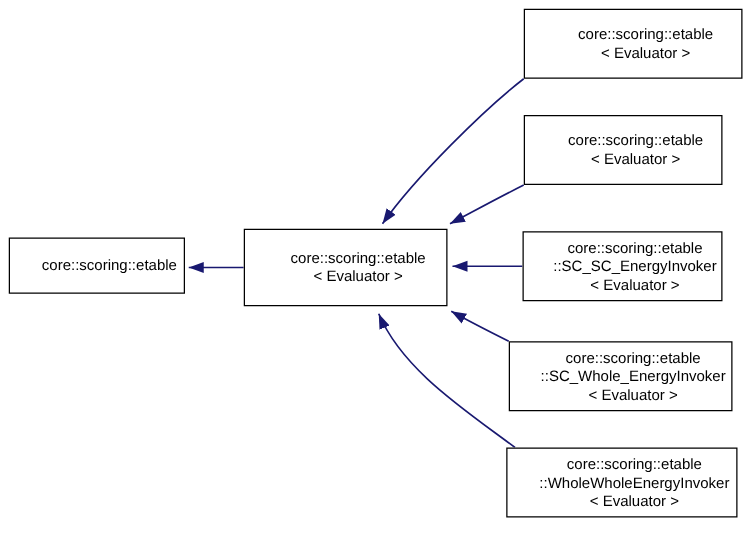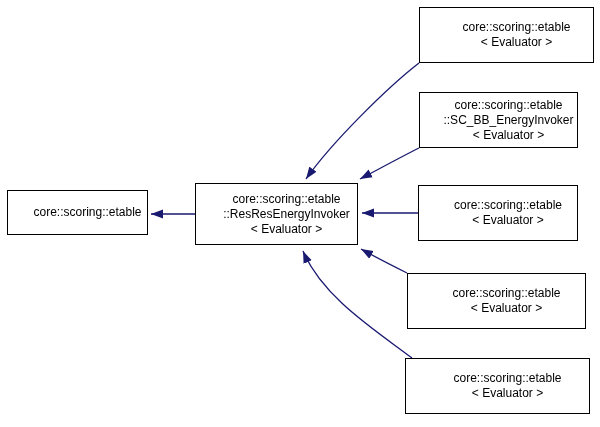--- a/index.html
+++ b/index.html
@@ -59,43 +59,44 @@
     <path class="edge" marker-end="url(#arrowhead)" d="M407,273 C393,266 377,258 361,249"></path>
     <path class="edge" marker-end="url(#arrowhead)" d="M412,358 C372,328 322,296 303,251"></path>
   </svg>
 
   <div class="node" style="left:7px; top:190px; width:141px; height:45px;">
     <span>core::scoring::etable</span>
   </div>
 
   <div class="node" style="left:195px; top:183px; width:163px; height:62px;">
     <span>core::scoring::etable</span>
-    <span>::ResResEnergyInvoker</span>
     <span>&lt; Evaluator &gt;</span>
   </div>
 
   <div class="node" style="left:419px; top:7px; width:175px; height:56px;">
     <span>core::scoring::etable</span>
     <span>&lt; Evaluator &gt;</span>
   </div>
 
   <div class="node" style="left:419px; top:92px; width:159px; height:56px;">
     <span>core::scoring::etable</span>
-    <span>::SC_BB_EnergyInvoker</span>
     <span>&lt; Evaluator &gt;</span>
   </div>
 
   <div class="node" style="left:418px; top:185px; width:160px; height:56px;">
     <span>core::scoring::etable</span>
+    <span>::SC_SC_EnergyInvoker</span>
     <span>&lt; Evaluator &gt;</span>
   </div>
 
   <div class="node" style="left:407px; top:273px; width:179px; height:56px;">
     <span>core::scoring::etable</span>
+    <span>::SC_Whole_EnergyInvoker</span>
     <span>&lt; Evaluator &gt;</span>
   </div>
 
   <div class="node" style="left:405px; top:358px; width:185px; height:56px;">
     <span>core::scoring::etable</span>
+    <span>::WholeWholeEnergyInvoker</span>
     <span>&lt; Evaluator &gt;</span>
   </div>
 
 </div>
 
 </body></html>

